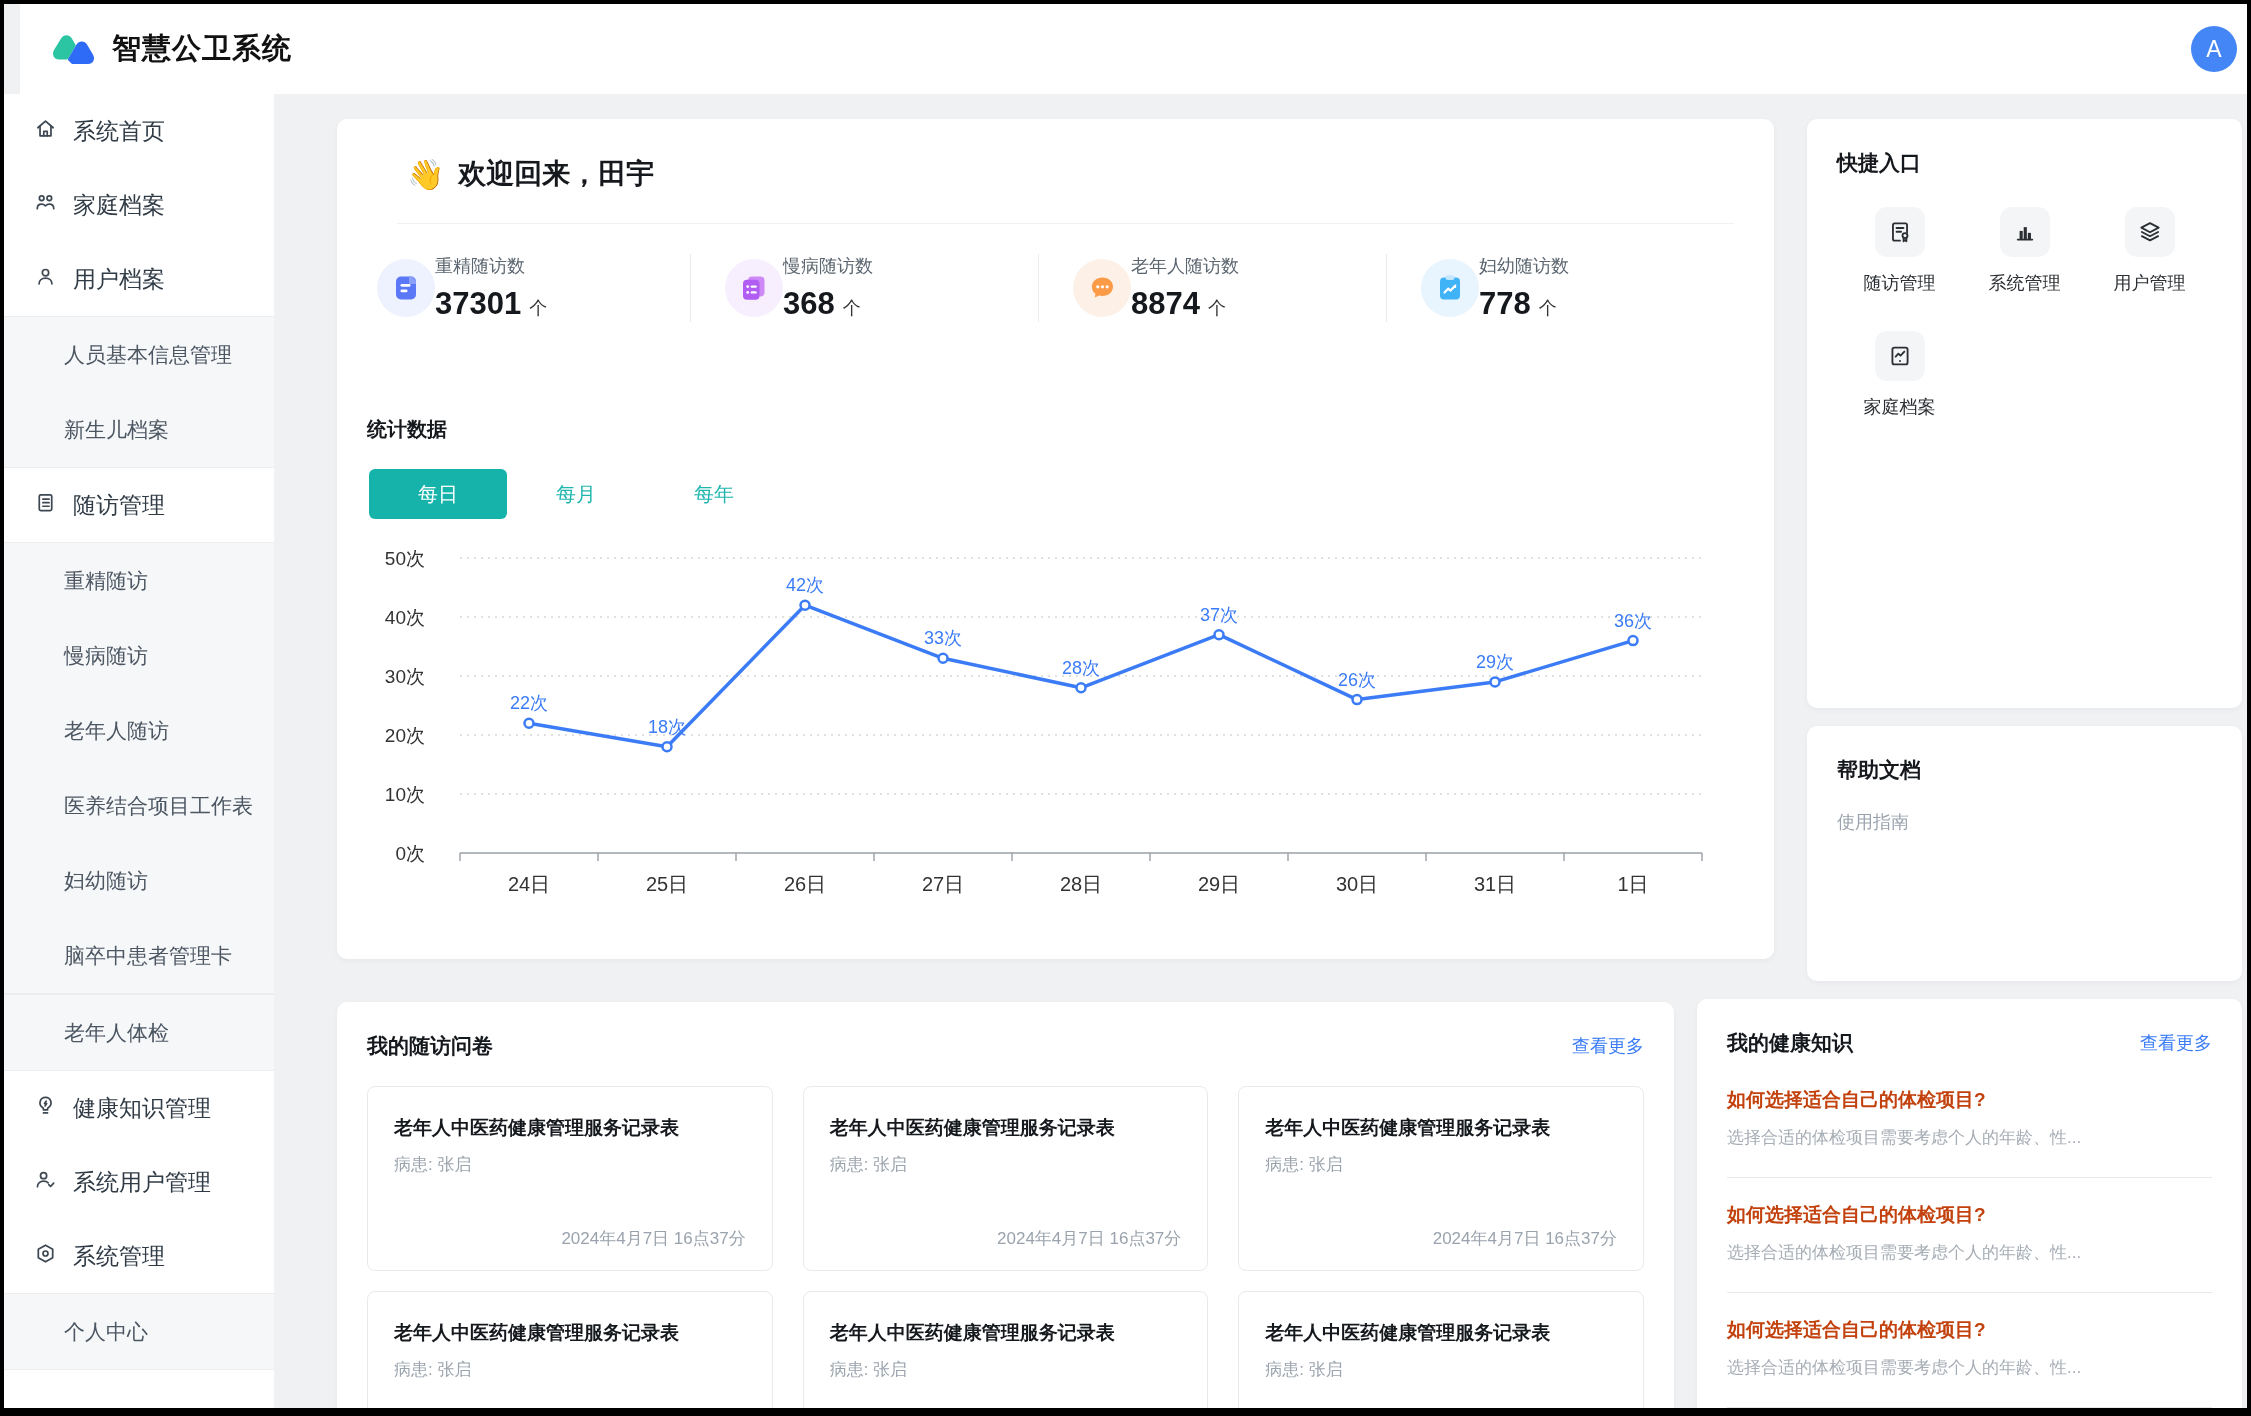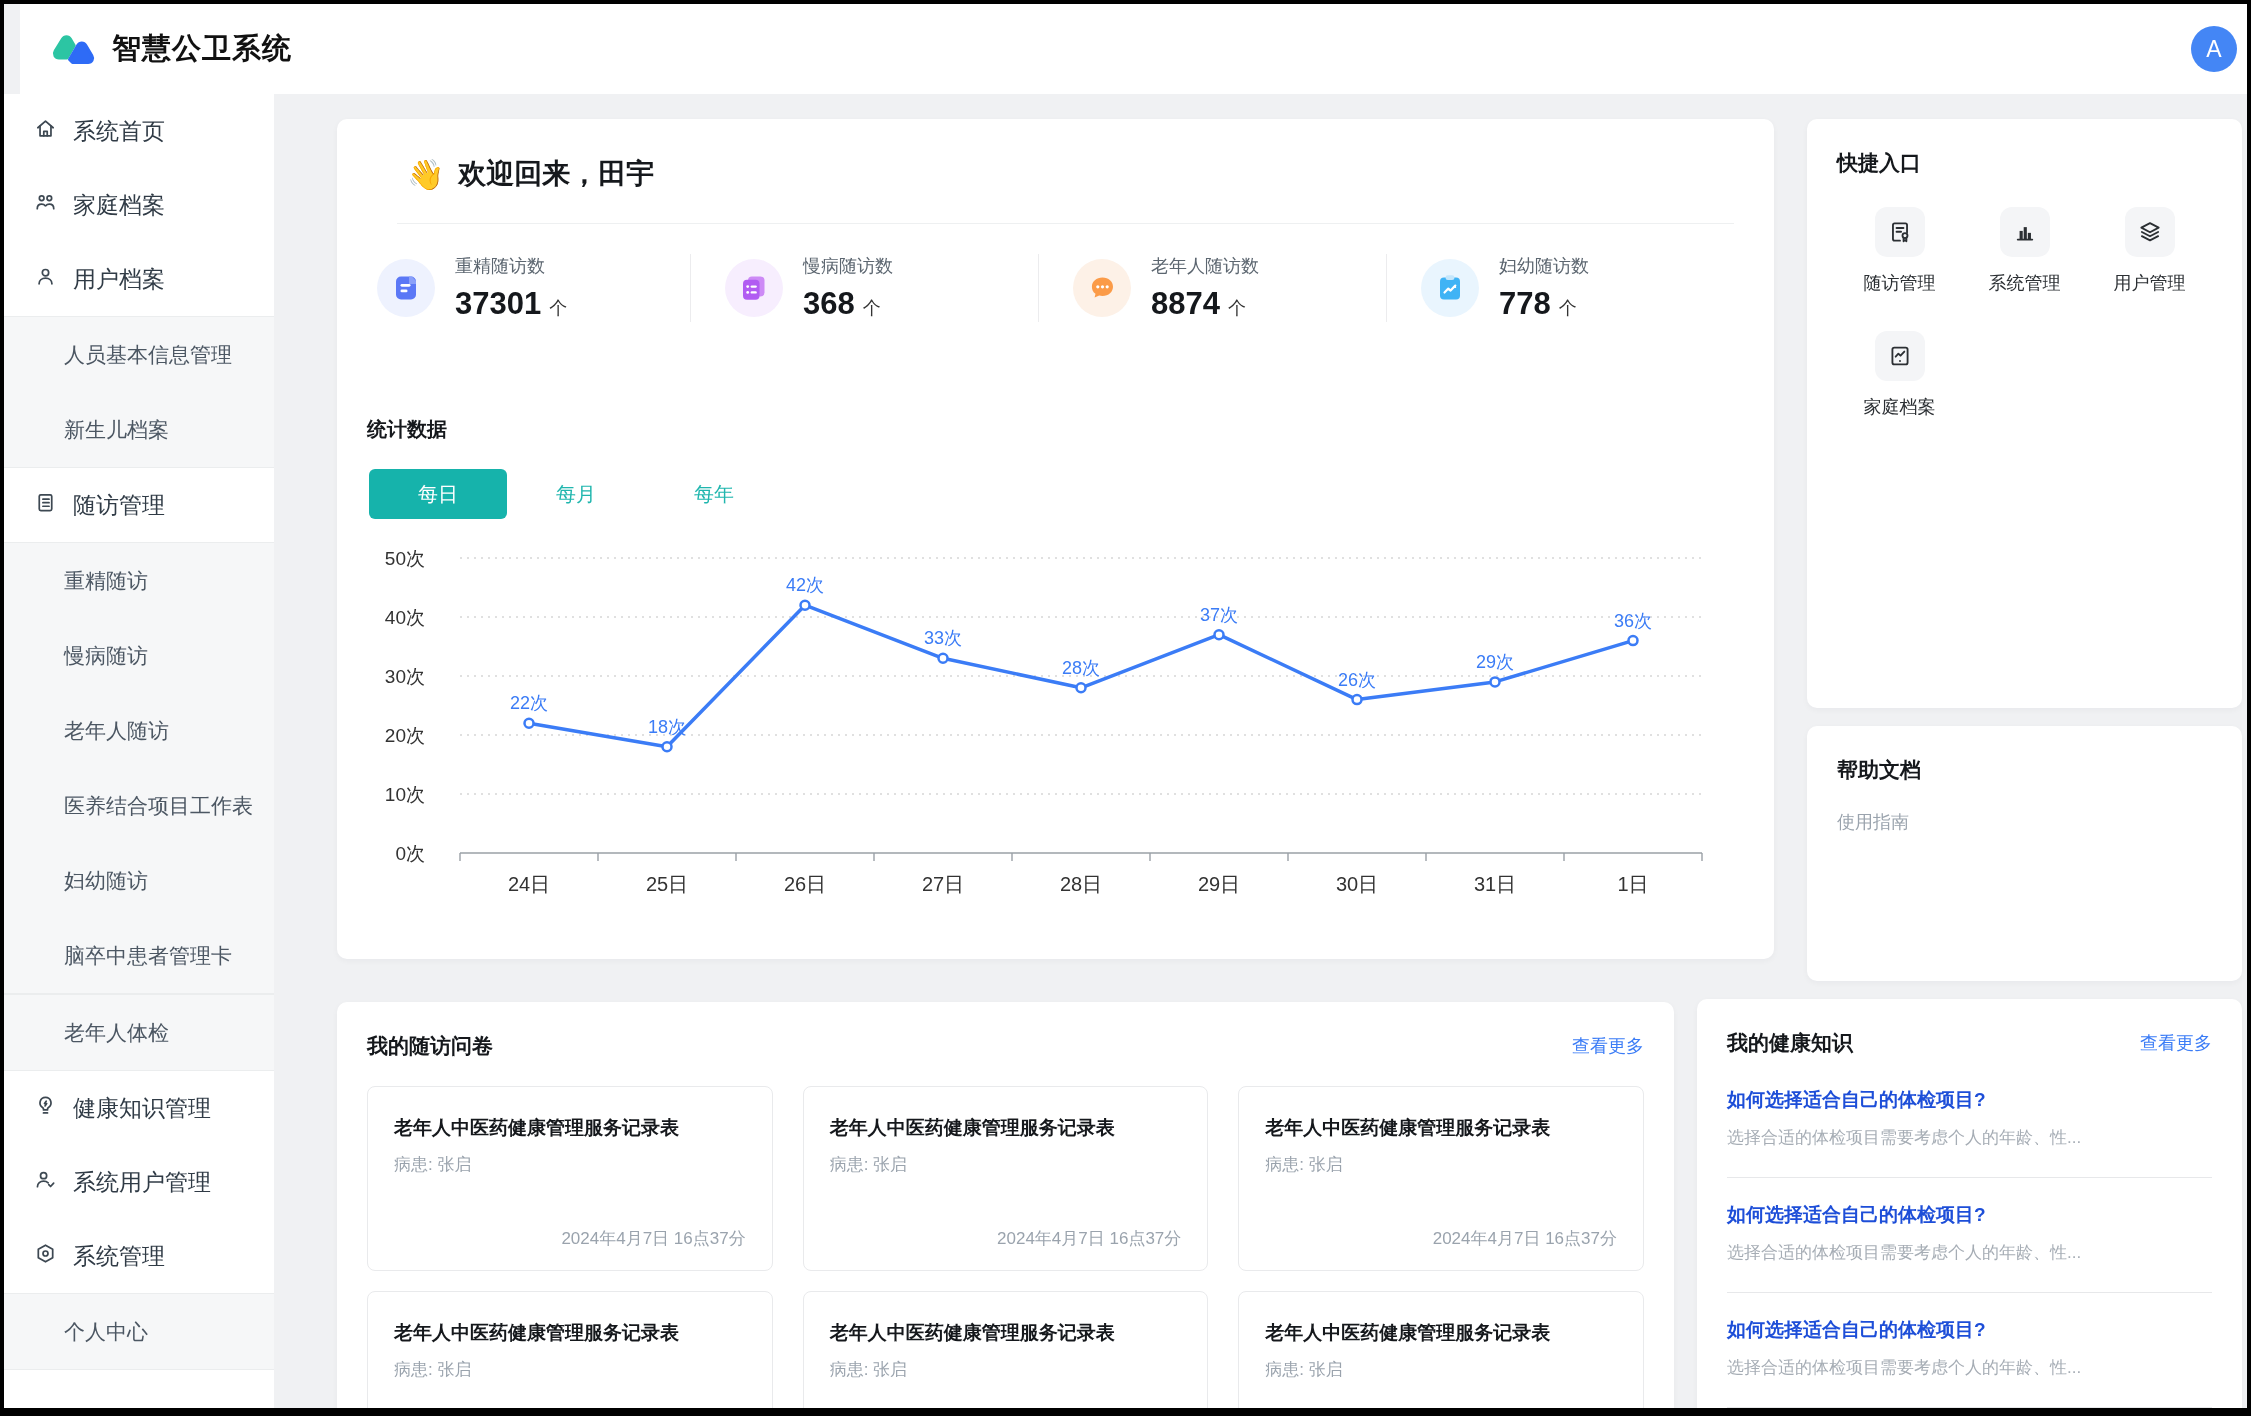--- a/index.html
+++ b/index.html
@@ -25,21 +25,21 @@
   .hero{left:63px;top:25px;width:1437px;height:840px;}
   .quick{left:1533px;top:25px;width:435px;height:589px;}
   .help{left:1533px;top:632px;width:435px;height:255px;}
   .quest{left:63px;top:908px;width:1337px;height:600px;}
   .knowl{left:1423px;top:905px;width:545px;height:600px;}
   
   .welcome-row{display:flex;align-items:center;gap:14px;padding:36px 40px 0 70px;font-size:28px;font-weight:bold;color:#15181c;}
   .welcome-emoji{font-size:30px;}
   .hero-divider{height:1px;background:#eef0f1;margin:30px 40px 0 60px;}
   .stats-row{display:flex;align-items:center;height:100px;margin:14px 40px 0 30px;}
-  .stat{flex:1;display:flex;align-items:center;gap:20px;padding-left:10px;}
+  .stat{flex:1;display:flex;align-items:center;padding-left:10px;}
   .stat + .stat{border-left:1px solid #ececee;padding-left:34px;}
   .stat-ic{width:58px;height:58px;border-radius:50%;display:flex;align-items:center;justify-content:center;}
   .ic-blue{background:#eef2fe;}  .ic-purple{background:#f7eefe;}
   .ic-orange{background:#fdf1e7;} .ic-sky{background:#e9f5fe;}
   .stat-label{font-size:18px;color:#5c6670;margin-bottom:8px;}
   .stat-num{font-size:31px;font-weight:bold;color:#15181c;}
   .stat-unit{font-size:18px;font-weight:normal;color:#333;margin-left:8px;}
   .sec-title{margin:78px 0 0 30px;font-size:20px;font-weight:bold;color:#15181c;}
   .tabs{display:flex;margin:26px 0 0 32px;}
   .tab{width:138px;height:50px;border:none;background:transparent;border-radius:6px;font-size:20px;color:#20b6ae;cursor:pointer;font-family:inherit;}
@@ -56,21 +56,21 @@
   .guide-link{margin:26px 0 0 30px;font-size:18px;color:#9aa3ad;cursor:pointer;}
   
   .q-grid{display:grid;grid-template-columns:repeat(3,1fr);gap:20px 30px;padding:26px 30px 30px 30px;}
   .q-card{height:185px;border:1px solid #e9eaec;border-radius:8px;padding:28px 26px 20px 26px;display:flex;flex-direction:column;background:#fff;cursor:pointer;}
   .q-title{font-size:19px;font-weight:bold;color:#15181c;margin-bottom:12px;}
   .q-patient{font-size:17px;color:#9aa3ad;}
   .q-date{margin-top:auto;align-self:flex-end;font-size:17px;color:#9aa3ad;}
   
   .k-list{padding:6px 30px 0 30px;}
   .k-item{padding:24px 0 28px 0;border-bottom:1px solid #e7e8ea;cursor:pointer;}
-  .k-title{font-size:19px;font-weight:bold;color:#1d4ed8;margin-bottom:13px;}
+  .k-title{font-size:19px;font-weight:bold;color:#c2410c;margin-bottom:13px;}
   .k-desc{font-size:17px;color:#a6adb5;}
 </style>
 </head>
 <body>
 
 <div class="app">
 
   <div class="header">
     <span>
       <svg width="46" height="38" viewBox="0 0 46 38">

